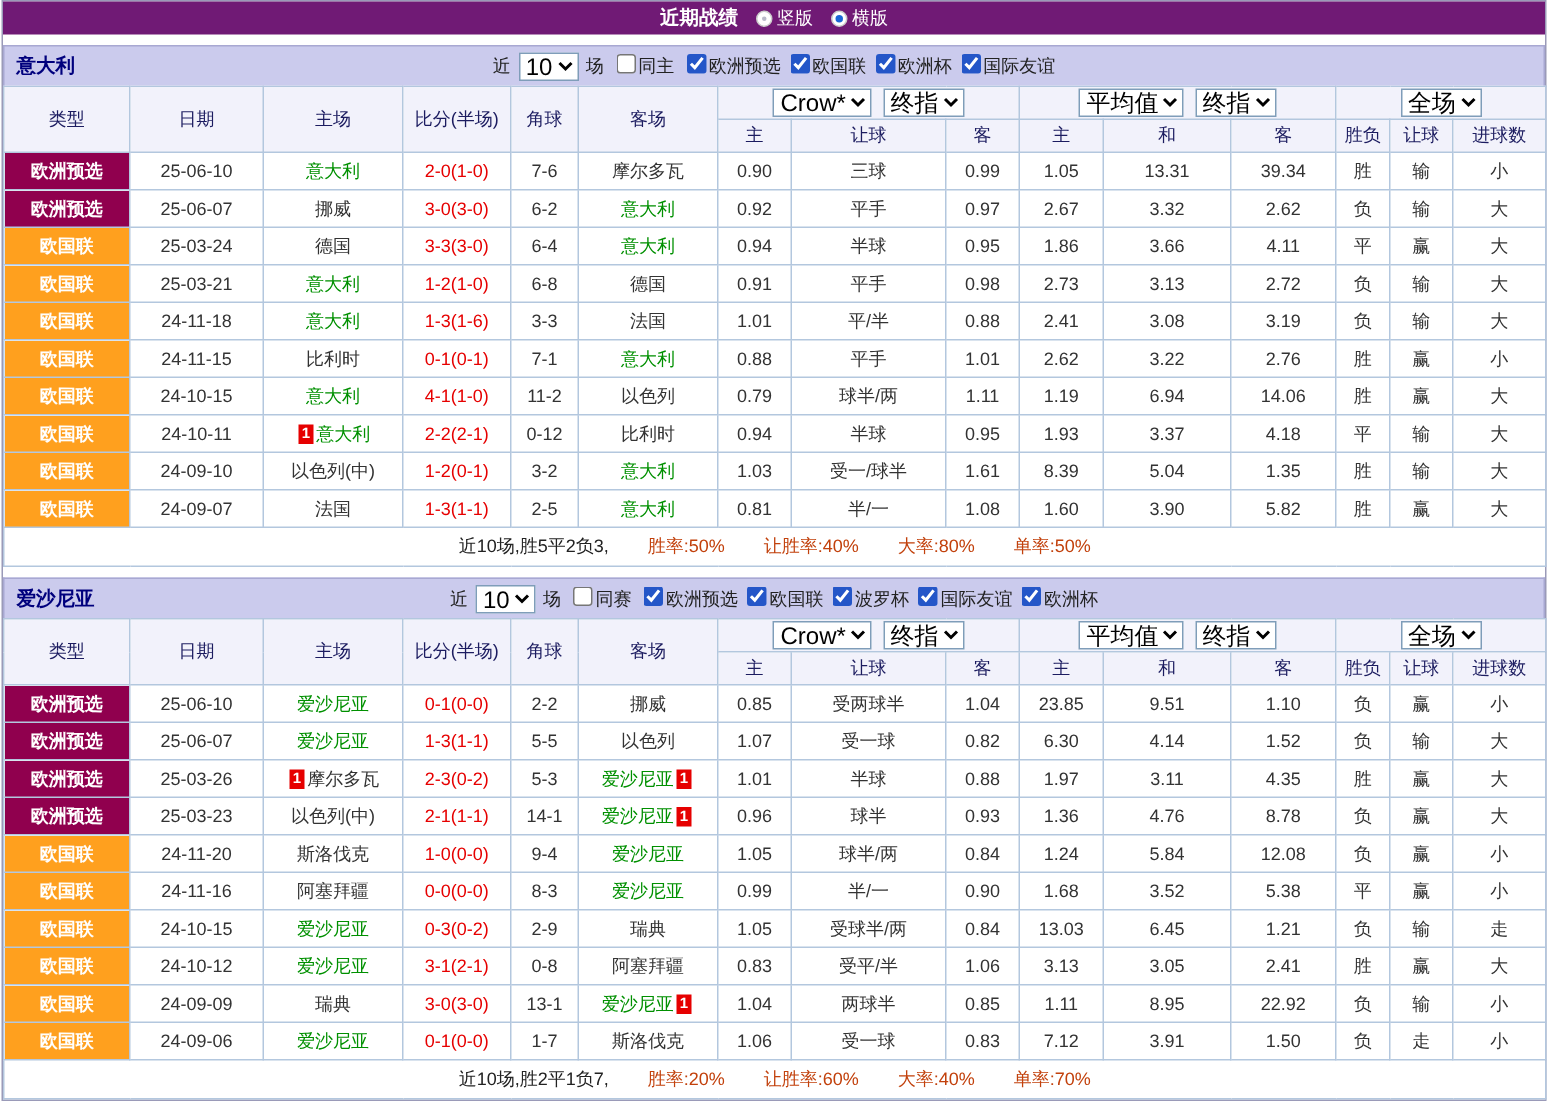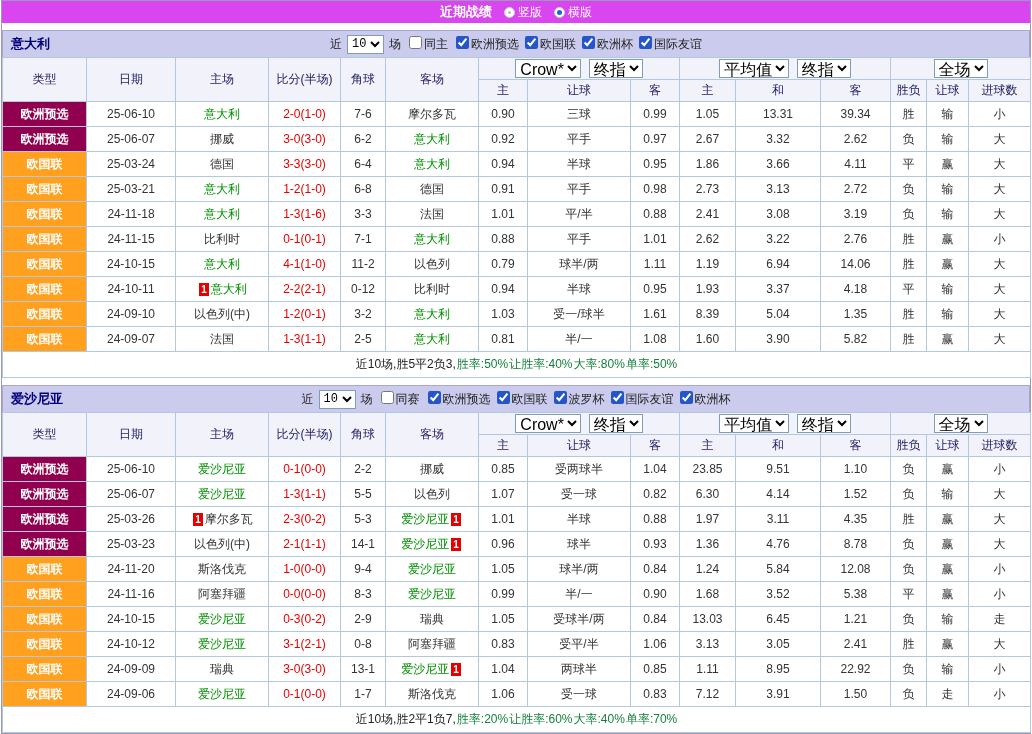--- a/index.html
+++ b/index.html
@@ -1,50 +1,50 @@
 <!DOCTYPE html>
 <html><head>
 <meta charset="utf-8">
 <style>
   * { box-sizing: border-box; }
   body { margin:0; background:#fff; font-family:"Liberation Sans","DejaVu Sans",sans-serif; }
   .page { width:1030px; margin:0 auto; border:1px solid #9a9ab8; }
 
   
-  .topbar { background:#d946ef; height:22px; display:flex; align-items:center; justify-content:center; gap:12px; }
+  .topbar { background:#701a75; height:22px; display:flex; align-items:center; justify-content:center; gap:12px; }
   .topbar .title { color:#ffffff; font-weight:bold; font-size:13px; }
   .radio-opt { display:inline-flex; align-items:center; gap:3px; color:#fff; font-size:12px; cursor:pointer; }
   .radio { width:11px; height:11px; border-radius:50%; background:#fff; display:inline-block; position:relative; border:1px solid #ccc; }
   .radio.sel::after { content:''; position:absolute; left:2px; top:2px; right:2px; bottom:2px; border-radius:50%; background:#1a66d6; }
   .radio.unsel::after { content:''; position:absolute; left:3px; top:3px; right:3px; bottom:3px; border-radius:50%; background:#b9b9c9; }
 
   
   .block { margin-top:7px; }
   .teambar { background:#cbcbed; border:1px solid #a8a8d2; border-bottom:none; height:27px; display:flex; align-items:center; justify-content:center; position:relative; font-size:12px; color:#222; }
   .teamname { position:absolute; left:8px; font-weight:bold; font-size:13px; color:#00007d; }
   .filters { display:inline-flex; align-items:center; gap:2px; }
-  .filters select { height:19px; font-size:12px; border:1px solid #7f9db9; background:#fff; margin:0 3px;font-family:Liberation Mono, monospace; }
+  .filters select { height:19px; font-size:16px; border:1px solid #7f9db9; background:#fff; margin:0 3px; }
   .chk { display:inline-flex; align-items:flex-start; margin-left:6px; cursor:pointer; }
   .chk input { width:13px; height:13px; margin:0 2px 0 0; accent-color:#2456c8; }
 
   
   table.grid { border-collapse:collapse; table-layout:fixed; width:935px; font-size:12px; text-align:center; }
   .grid th, .grid td { border:1px solid #b3c7de; padding:0 1px; height:25px; overflow:hidden; white-space:nowrap; }
   .grid thead th { background:#f2f2fb; color:#1c1c60; font-weight:normal; height:22px; }
   .sel-cell select { height:19px; font-size:16px; border:1px solid #7f9db9; background:#fff; margin:0 2px; }
   .grid td { color:#333; background:#fff; }
   td.lg { color:#fff; font-weight:bold; }
   td.lg.ps { background:#90004e; }
   td.lg.nl { background:#ffa01e; }
   td.green { color:#009000; }
   td.score { color:#e60000; }
   .c-r { color:#e60000; } .c-b { color:#0014dd; } .c-g { color:#008800; }
   .rcard { background:#e60000; color:#fff; font-size:10px; font-weight:bold; display:inline-block; height:13px; line-height:13px; padding:0 2px; margin:0 2px; vertical-align:middle; }
   tr.summary td { height:26px; color:#222; }
-  .sum-stat { color:#15803d; margin-left:1px; }
+  .sum-stat { color:#c2410c; margin-left:26px; }
 </style>
 </head>
 <body>
 
 <div class="page">
   <div class="topbar">
     <span class="title">近期战绩</span>
     <label class="radio-opt">
       <span class="radio unsel"></span>
       <span>竖版</span>

